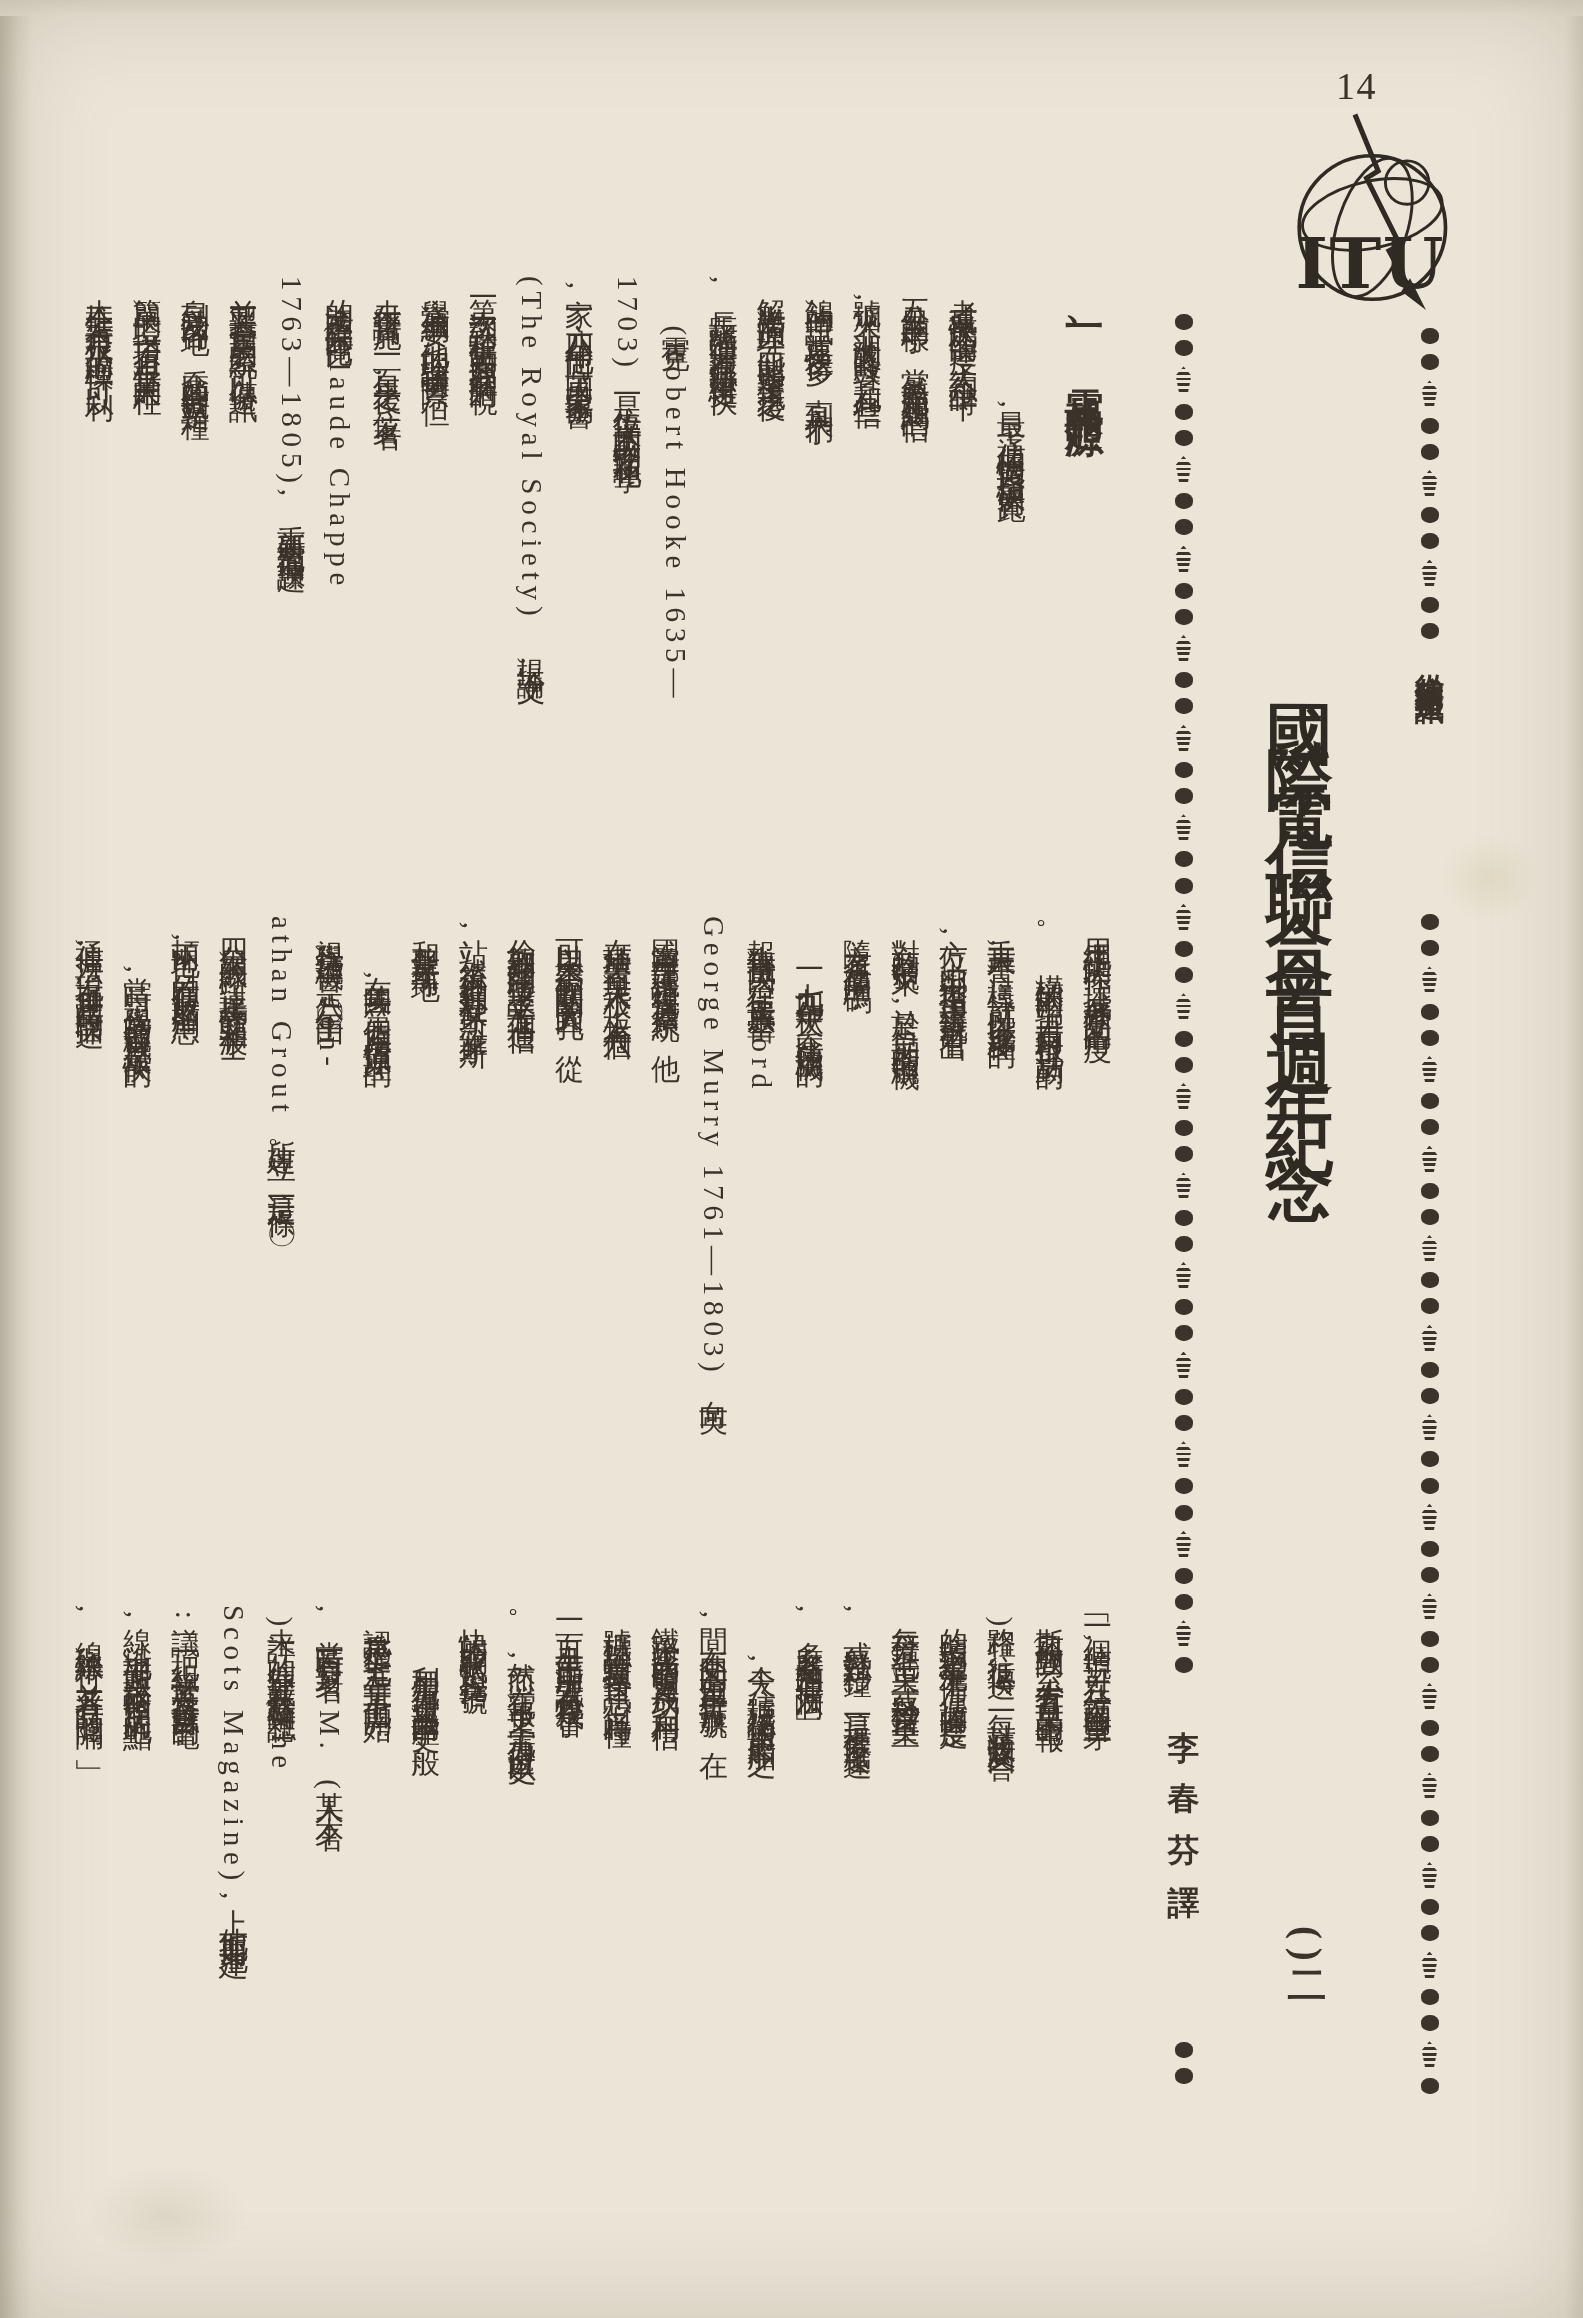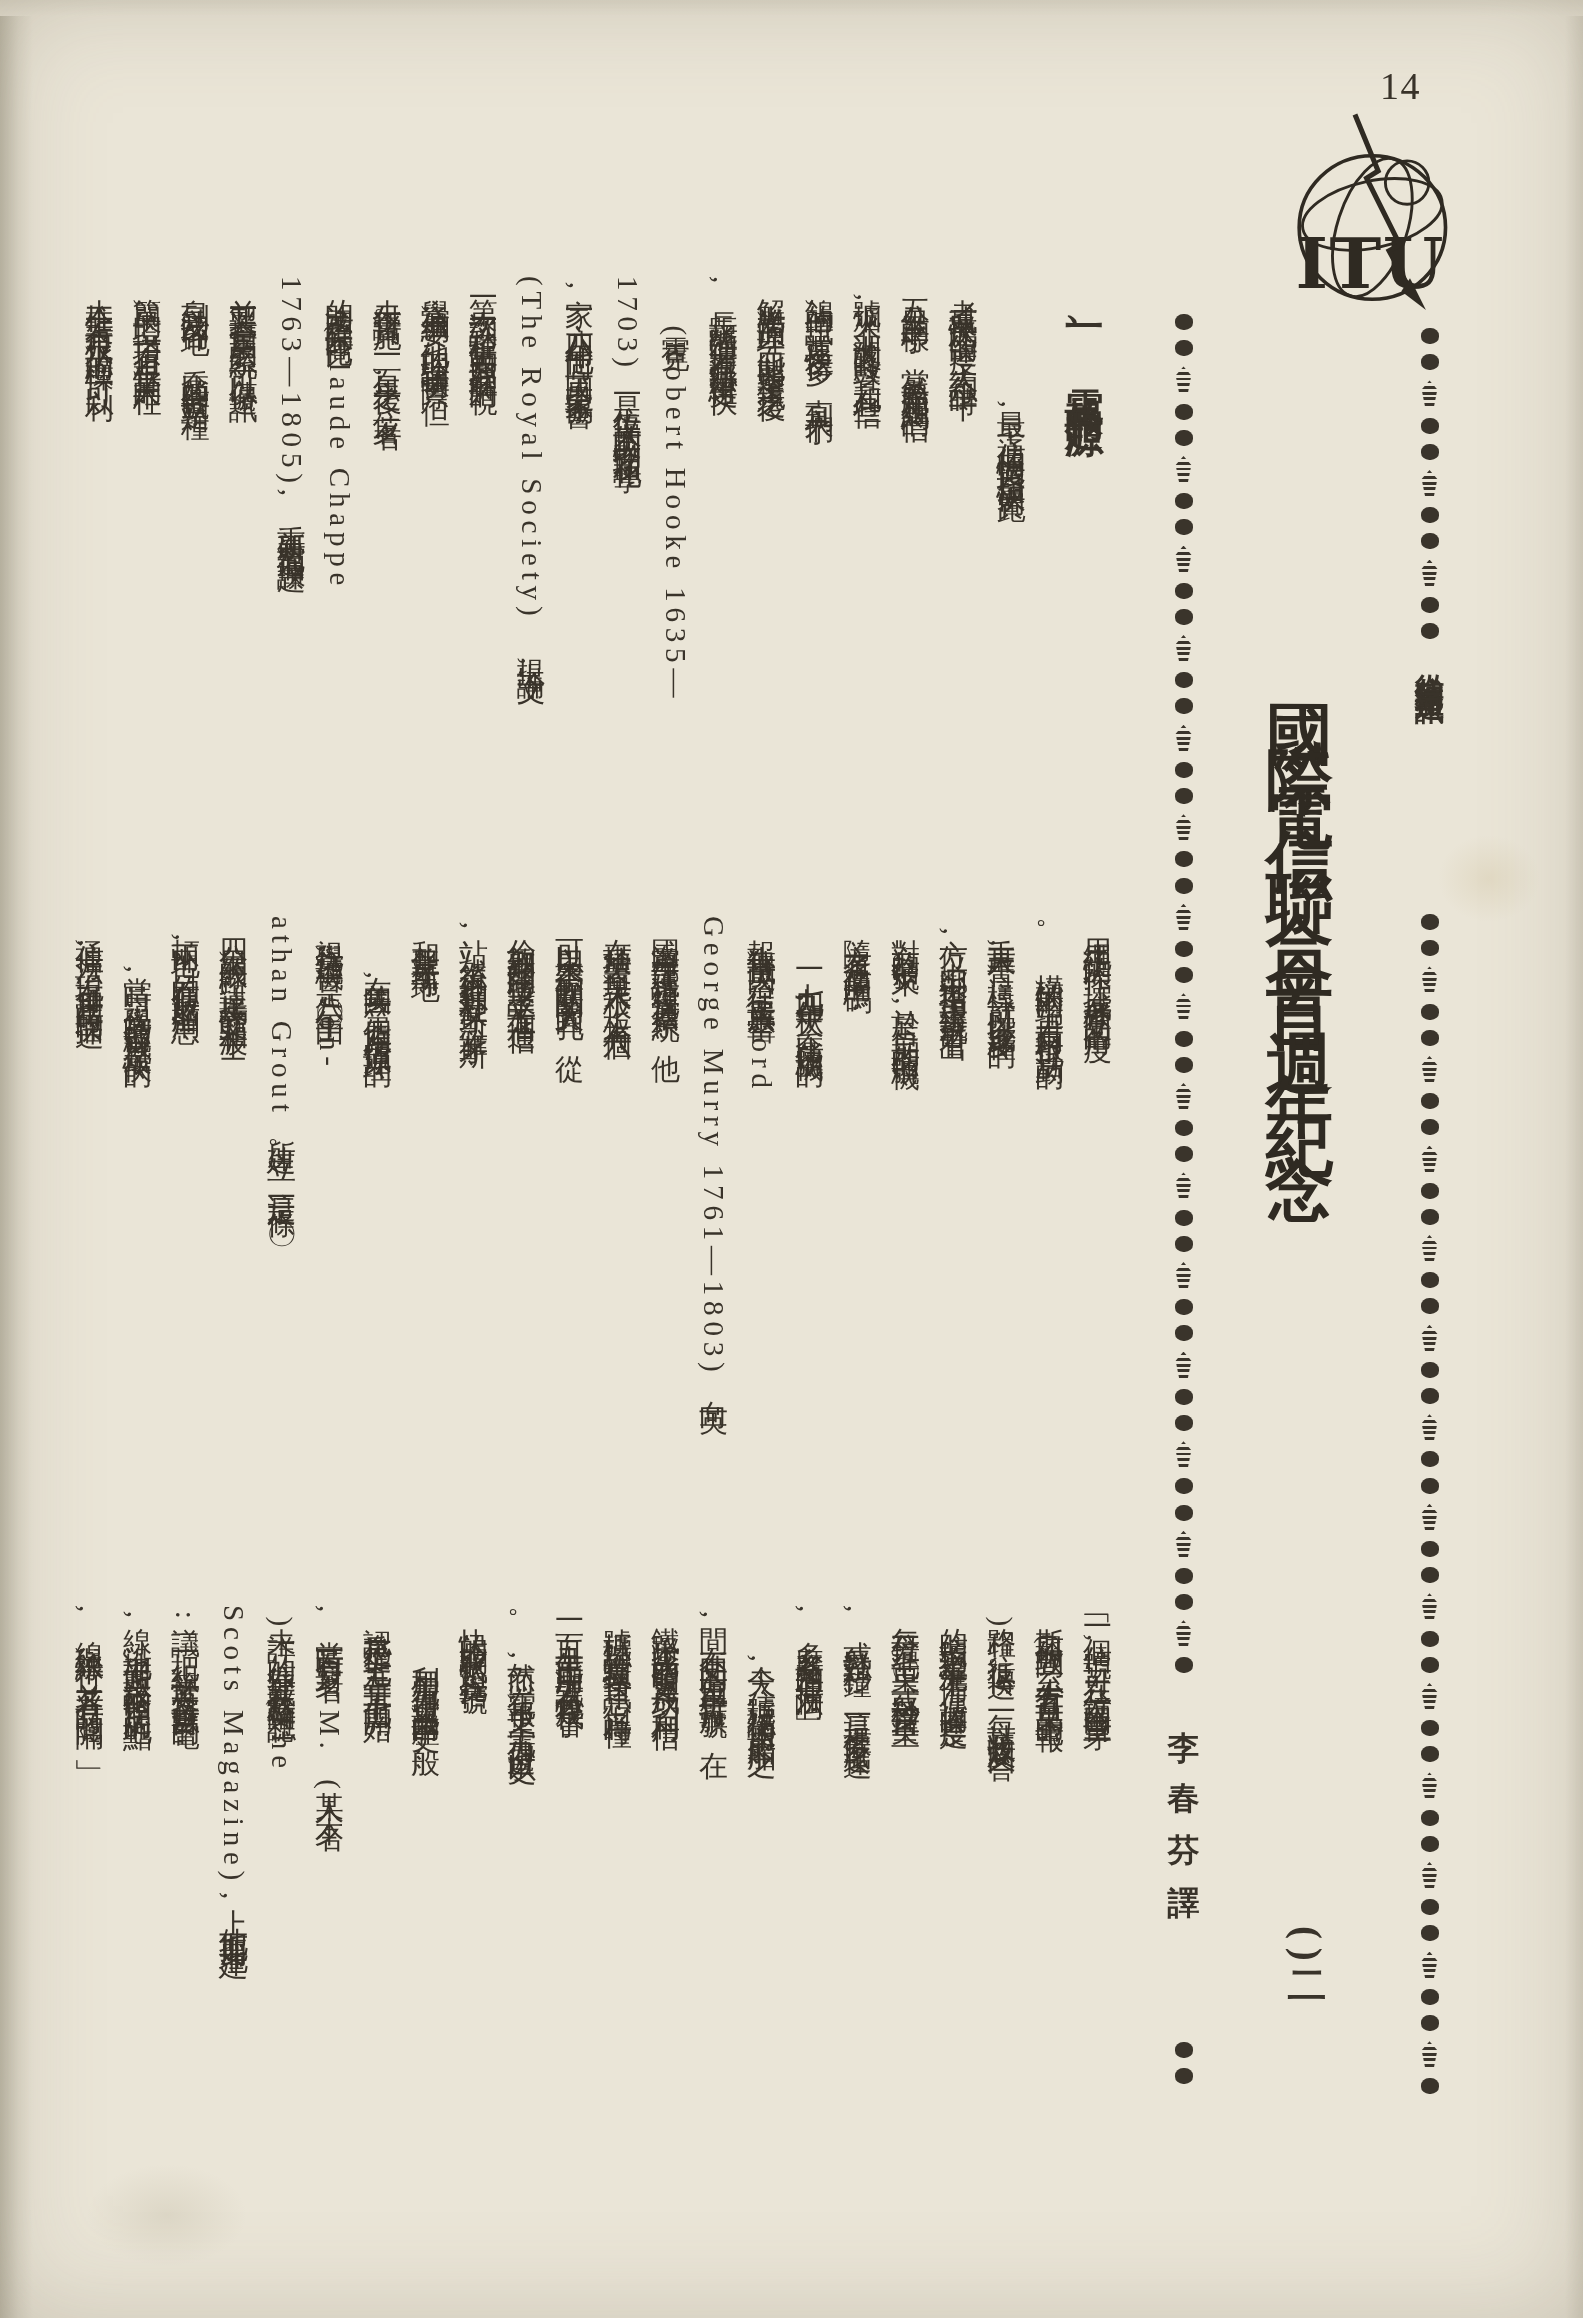--- a/index.html
+++ b/index.html
@@ -20,21 +20,21 @@
   .edge-top{position:absolute;left:0;top:0;width:100%;height:16px;
     background:linear-gradient(to bottom,#ded9ca,#eae5d7);}
   .stain{position:absolute;border-radius:50%;pointer-events:none;}
   .stain.s1{left:1438px;top:835px;width:102px;height:87px;
     background:radial-gradient(closest-side,rgba(190,170,120,.20),rgba(190,170,120,0));}
   .stain.s2{left:87px;top:2164px;width:160px;height:102px;
     background:radial-gradient(closest-side,rgba(150,140,110,.16),rgba(150,140,110,0));}
 
   .v{writing-mode:vertical-rl;text-orientation:mixed;}
 
-  .page-number{position:absolute;left:1380px;top:64px;font-size:38px;letter-spacing:1.5px;}
+  .page-number{position:absolute;left:1336px;top:64px;font-size:38px;letter-spacing:1.5px;}
 
   .itu-logo{position:absolute;left:1285px;top:113px;width:166px;height:200px;}
 
   .orn{display:flex;flex-direction:column;align-items:center;gap:10.2px;
     position:absolute;width:35px;overflow:hidden;}
   .orn-right-top{left:1412px;top:328px;height:312px;}
   .orn-right-bottom{left:1412px;top:914px;height:1195px;}
   .orn-left-top{left:1166px;top:314px;height:1371px;}
   .orn-left-bottom{left:1166px;top:2042px;height:74px;}
   .bead-dot{width:18px;height:16px;background:#3a342b;border-radius:46%;}

